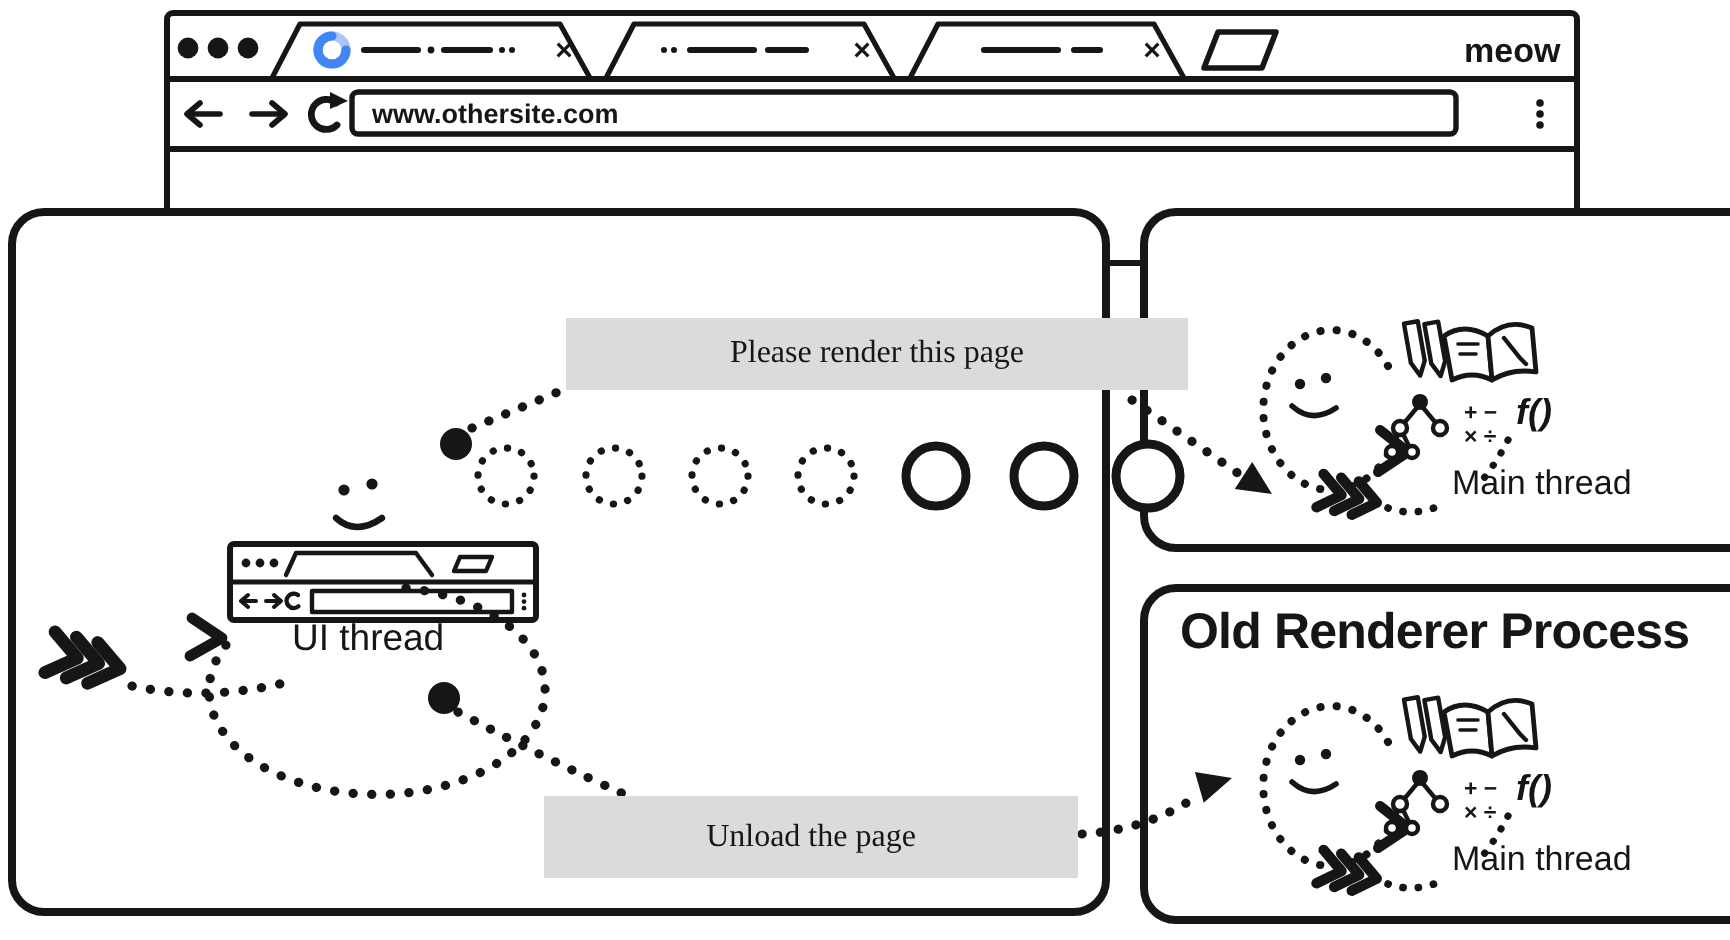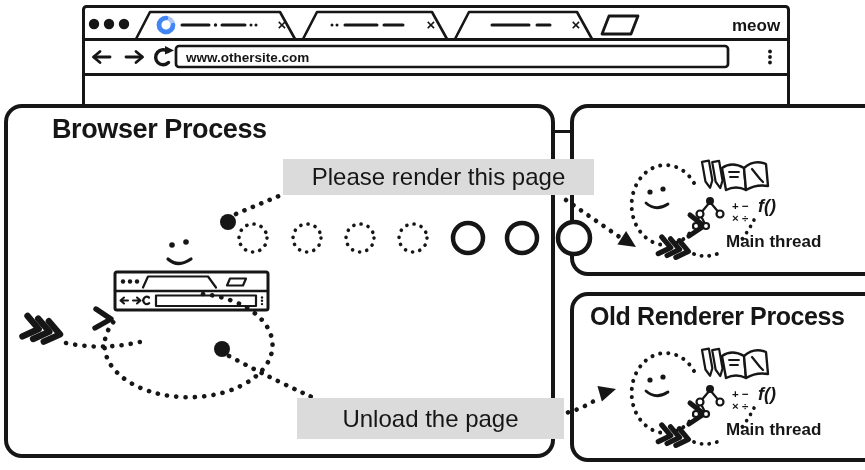--- a/index.html
+++ b/index.html
@@ -2,23 +2,23 @@
 <html><head>
 <meta charset="utf-8">
 <style>
   html,body{margin:0;padding:0;background:#fff;}
   .canvas{position:relative;width:865px;height:470px;overflow:hidden;background:#fff;
           font-family:"Liberation Sans",sans-serif;color:#161616;}
   .layer{position:absolute;left:0;top:0;}
   .box{position:absolute;background:#fff;border:4px solid #161616;border-radius:18px;
        box-sizing:border-box;z-index:2;}
   .box-title{position:absolute;font-weight:bold;letter-spacing:-0.4px;white-space:nowrap;z-index:3;}
-  .thread-label{position:absolute;font-weight:bold;white-space:nowrap;z-index:3;}
+  .thread-label{position:absolute;font-weight:normal;white-space:nowrap;z-index:3;}
   .glabel{position:absolute;background:#dbdbdb;z-index:6;display:flex;align-items:center;
-          justify-content:center;font-size:24px;white-space:nowrap;}
+          justify-content:center;font-size:16px;white-space:nowrap;font-family:Liberation Serif, serif;}
   svg{display:block;overflow:visible;}
   .ink{stroke:#161616;fill:none;stroke-linecap:round;stroke-linejoin:round;}
   .fillink{fill:#161616;stroke:none;}
   .whitefill{fill:#fff;}
   text{font-family:"Liberation Sans",sans-serif;fill:#161616;}
   .bsvg{position:absolute;left:0;top:0;}
 </style>
 </head>
 <body>
 
@@ -90,21 +90,20 @@
     <rect x="94" y="41" width="552" height="21" rx="3" class="ink" stroke-width="2.7"></rect>
     <text x="104" y="56.5" font-size="13.5" font-weight="bold">www.othersite.com</text>
     <g>
       <circle cx="688" cy="46.5" r="1.9" class="fillink"></circle>
       <circle cx="688" cy="52" r="1.9" class="fillink"></circle>
       <circle cx="688" cy="57.5" r="1.9" class="fillink"></circle>
     </g>
   </svg>
 
   <div class="box" style="left:4px;top:104px;width:551px;height:354px;">
-    <div class="box-title" style="left:44px;top:6px;font-size:27px;">Browser Process</div>
 
     <svg class="bsvg" width="543" height="346" viewBox="0 0 543 346">
 
       <path d="M195 186 A84 52 0 1 1 108 211" class="ink" stroke-width="4.6" stroke-dasharray="0.1 9.2"></path>
       <path d="M88 201 L103 211 L87 220" class="ink" stroke-width="5.4"></path>
 
       <g>
         <circle cx="164" cy="137" r="2.8" class="fillink"></circle>
         <circle cx="178" cy="134" r="2.8" class="fillink"></circle>
         <path d="M160 151 Q170 160 183 151" class="ink" stroke-width="3.2"></path>
@@ -133,20 +132,21 @@
         <path d="M6 28.5 H13 M9 25.5 L5.5 28.5 L9 31.5" class="ink" stroke-width="2"></path>
         <path d="M18 28.5 H25 M22 25.5 L25.5 28.5 L22 31.5" class="ink" stroke-width="2"></path>
         <path d="M34 25.5 A3.6 3.6 0 1 0 34.2 31.2" class="ink" stroke-width="2.2"></path>
         <rect x="41" y="23.5" width="100" height="10.5" class="ink" stroke-width="2.2"></rect>
         <circle cx="147" cy="25.5" r="1.2" class="fillink"></circle>
         <circle cx="147" cy="28.8" r="1.2" class="fillink"></circle>
         <circle cx="147" cy="32.1" r="1.2" class="fillink"></circle>
       </g>
     </svg>
 
+    <div class="thread-label" style="left:138px;top:200px;font-size:18.5px;">UI thread</div>
   </div>
 
   <div class="box" style="left:570px;top:104px;width:332px;height:172px;">
 
     <svg class="bsvg" width="324" height="164" viewBox="0 0 324 164">
       <path d="M120 75 A34 40 0 1 0 122 115" class="ink" stroke-width="4" stroke-dasharray="0.1 8"></path>
       <path d="M116 107 L130 118 L115 128" class="ink" stroke-width="5"></path>
       <g>
         <circle cx="76" cy="84" r="2.6" class="fillink"></circle>
         <circle cx="89" cy="81" r="2.6" class="fillink"></circle>
@@ -246,15 +246,15 @@
       <path d="M566 200 L621 238" class="ink" stroke-width="4.6" stroke-dasharray="0.1 9"></path>
       <polygon points="-17,-8 0,0 -17,8" class="fillink" transform="translate(636,247) rotate(33)"></polygon>
     </g>
     <g>
       <path d="M541 417 Q573 415 597 399" class="ink" stroke-width="4.6" stroke-dasharray="0.1 9"></path>
       <polygon points="-17,-8 0,0 -17,8" class="fillink" transform="translate(616,389) rotate(-16)"></polygon>
     </g>
   </svg>
 
   <div class="glabel" style="left:283px;top:159px;width:311px;height:36px;">Please render this page</div>
-  <div class="glabel" style="left:272px;top:398px;width:267px;height:41px;margin-left:25px;">Unload the page</div>
+  <div class="glabel" style="left:272px;top:398px;width:267px;height:41px;">Unload the page</div>
 
 </div>
 
 </body></html>

